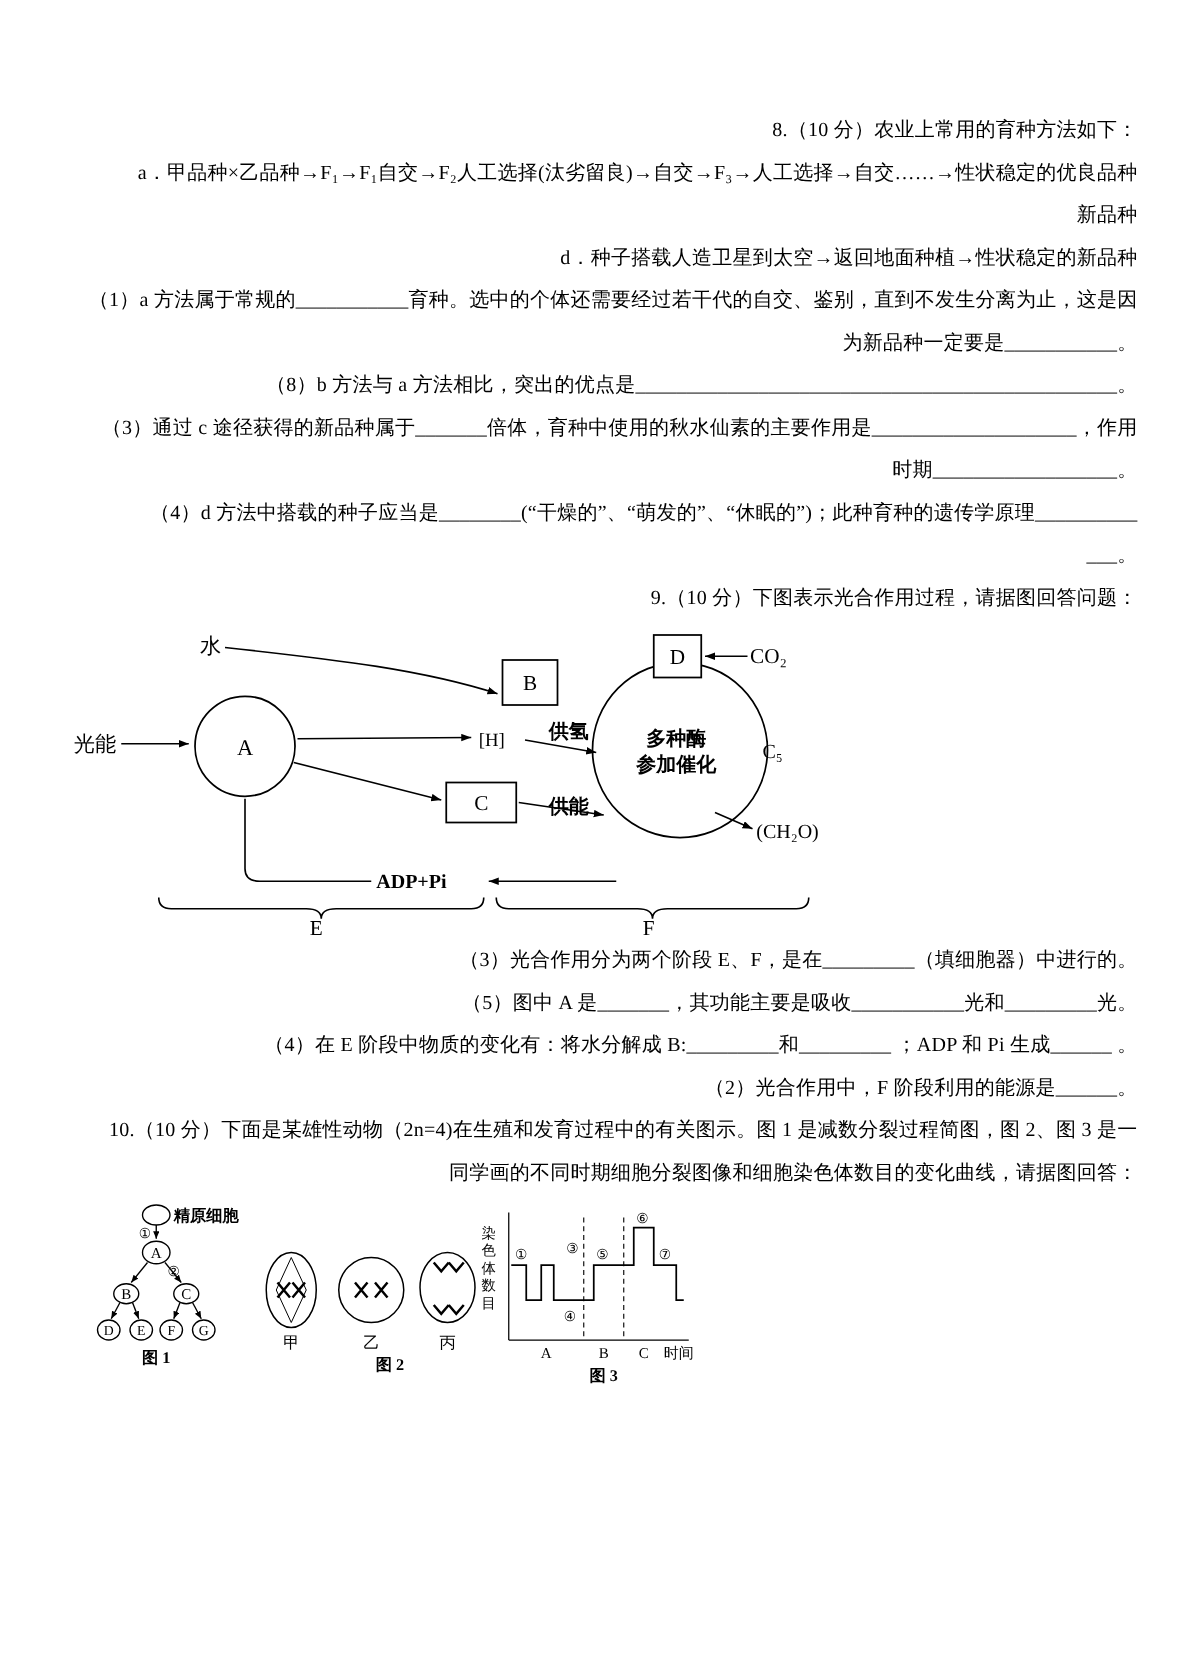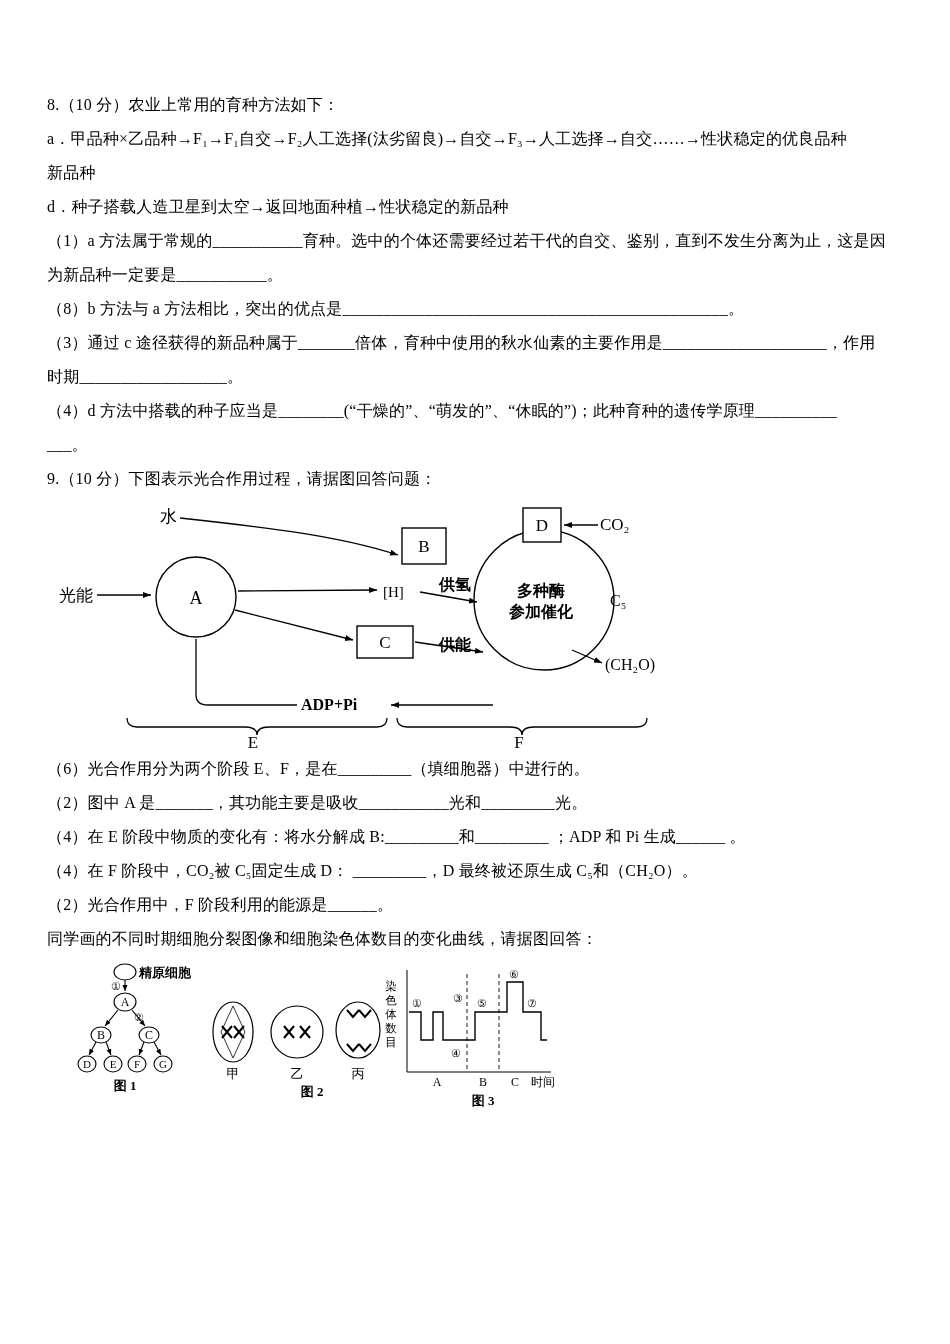--- a/index.html
+++ b/index.html
@@ -6,20 +6,21 @@
   .page {
     position:relative;
     width:950px; height:1344px;
     background:#ffffff;
     color:#000;
     font-family:"Liberation Serif","DejaVu Serif",serif;
     font-size:16px;
     box-sizing:border-box;
     padding:88px 40px 0 47px;
     overflow:hidden;
+    text-align:right;
   }
   p.line {
     margin:0;
     line-height:34px;
     white-space:nowrap;
     letter-spacing:0.2px;
   }
   svg { display:block; }
   svg text {
     font-family:"Liberation Serif","DejaVu Serif",serif;
@@ -92,26 +93,26 @@
     <text x="543" y="30" font-size="17">CO₂</text>
     <text x="484" y="96" font-size="16" text-anchor="middle" class="bold">多种酶</text>
     <text x="484" y="117" font-size="16" text-anchor="middle" class="bold">参加催化</text>
     <text x="553" y="106" font-size="16">C₅</text>
     <text x="548" y="170" font-size="16">(CH₂O)</text>
     <text x="244" y="210" font-size="16" class="bold">ADP+Pi</text>
     <text x="196" y="248" font-size="17" text-anchor="middle">E</text>
     <text x="462" y="248" font-size="17" text-anchor="middle">F</text>
   </svg>
 
-  <p class="line">（6）光合作用分为两个阶段 E、F，是在_________（填细胞器）中进行的。</p>
-  <p class="line">（2）图中 A 是_______，其功能主要是吸收___________光和_________光。</p>
+  <p class="line">（3）光合作用分为两个阶段 E、F，是在_________（填细胞器）中进行的。</p>
+  <p class="line">（5）图中 A 是_______，其功能主要是吸收___________光和_________光。</p>
   <p class="line">（4）在 E 阶段中物质的变化有：将水分解成 B:_________和_________ ；ADP 和 Pi 生成______ 。</p>
-  <p class="line">（4）在 F 阶段中，CO₂被 C₅固定生成 D： _________，D 最终被还原生成 C₅和（CH₂O）。</p>
   <p class="line">（2）光合作用中，F 阶段利用的能源是______。</p>
 
+  <p class="line">10.（10 分）下面是某雄性动物（2n=4)在生殖和发育过程中的有关图示。图 1 是减数分裂过程简图，图 2、图 3 是一</p>
   <p class="line">同学画的不同时期细胞分裂图像和细胞染色体数目的变化曲线，请据图回答：</p>
 
   <svg class="q10svg" width="492" height="150" viewBox="0 0 492 150">
     <defs>
       <marker id="arrs" markerWidth="7" markerHeight="6" refX="6" refY="2.5" orient="auto" markerUnits="userSpaceOnUse">
         <path d="M0,0 L6,2.5 L0,5 Z" fill="#000"></path>
       </marker>
     </defs>
 
     <g>

